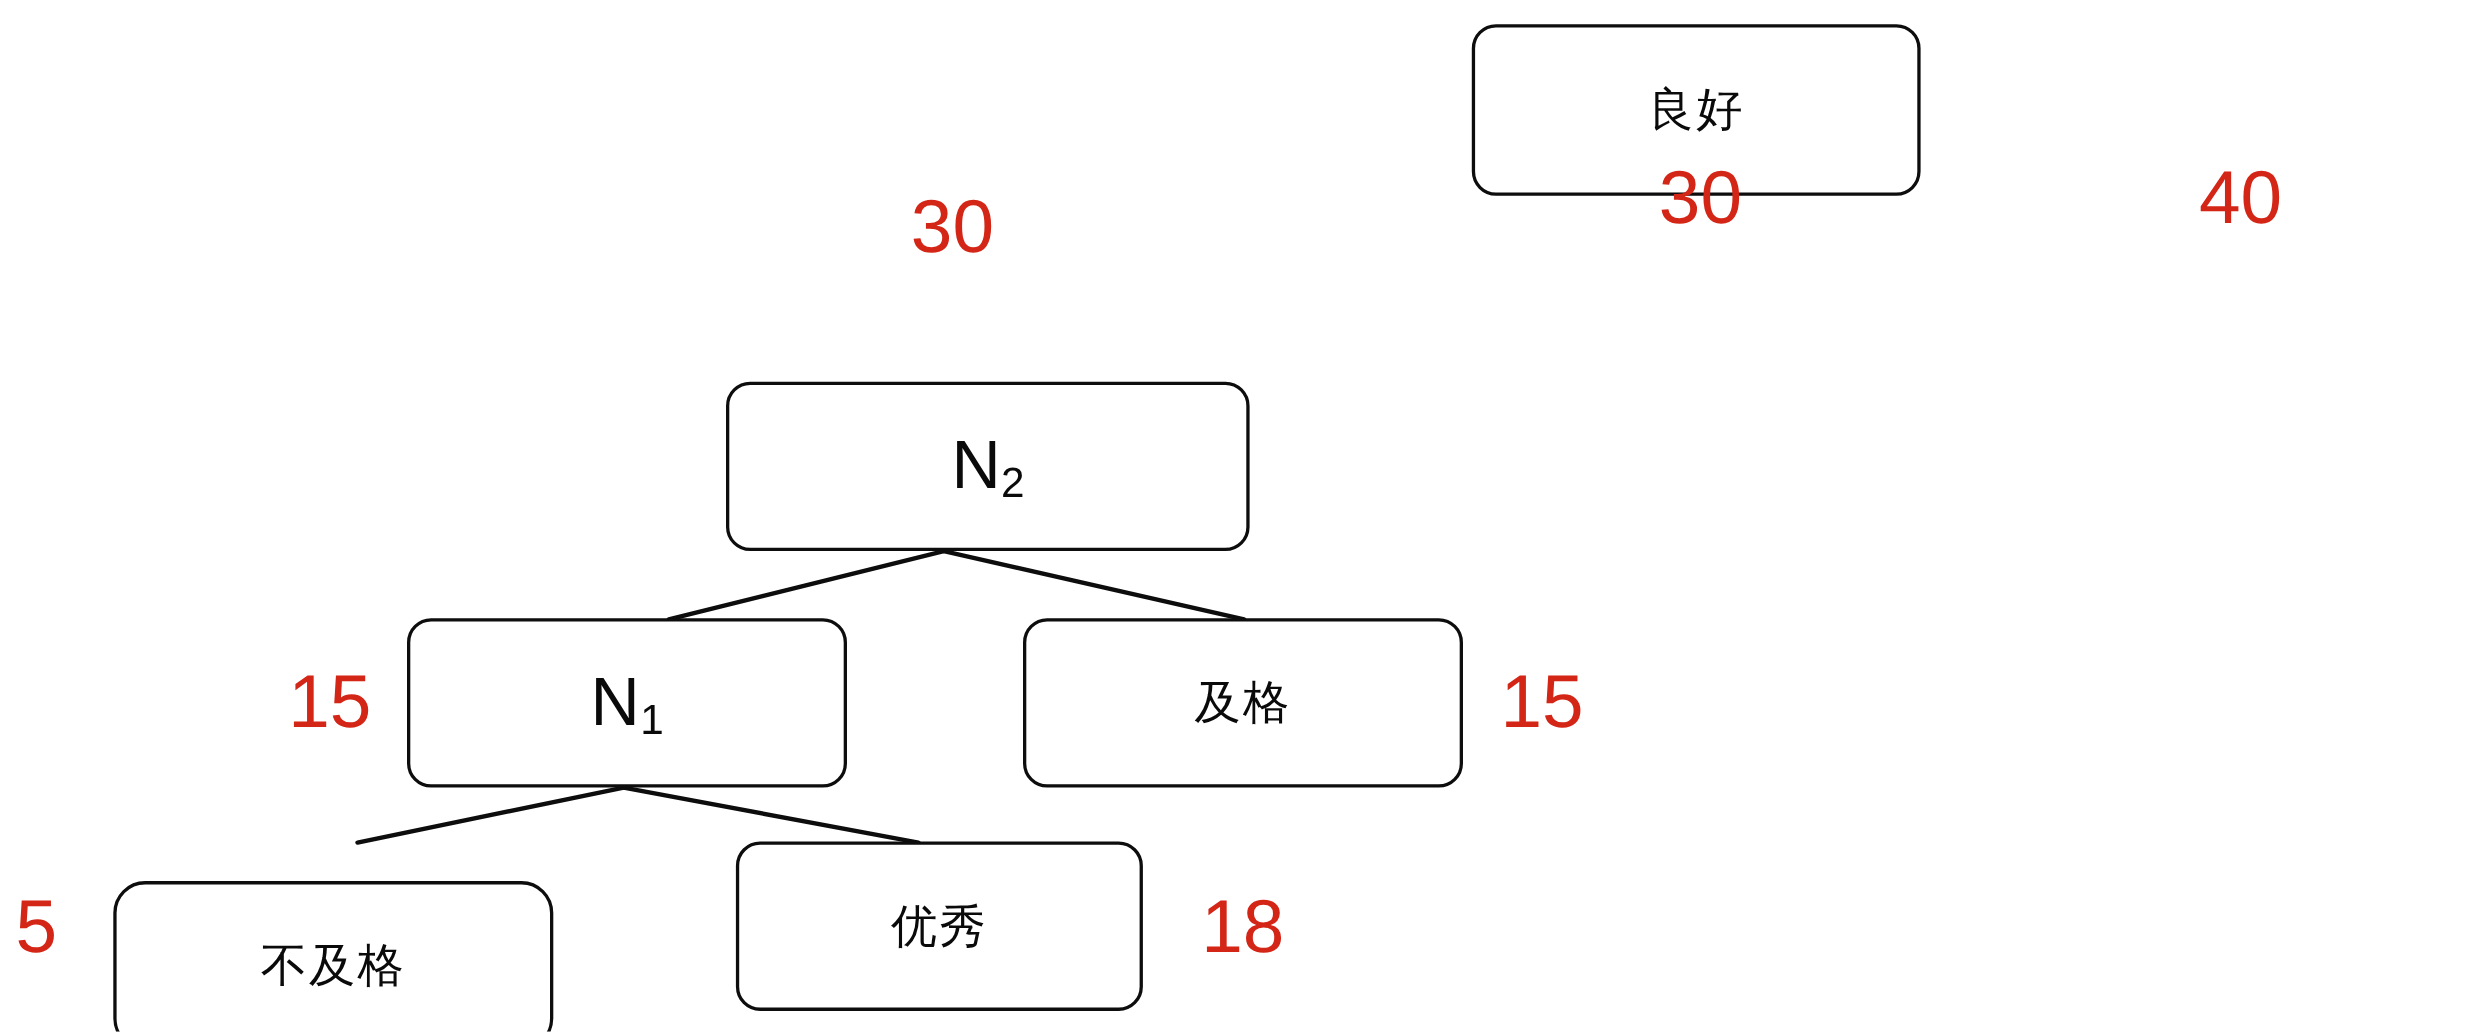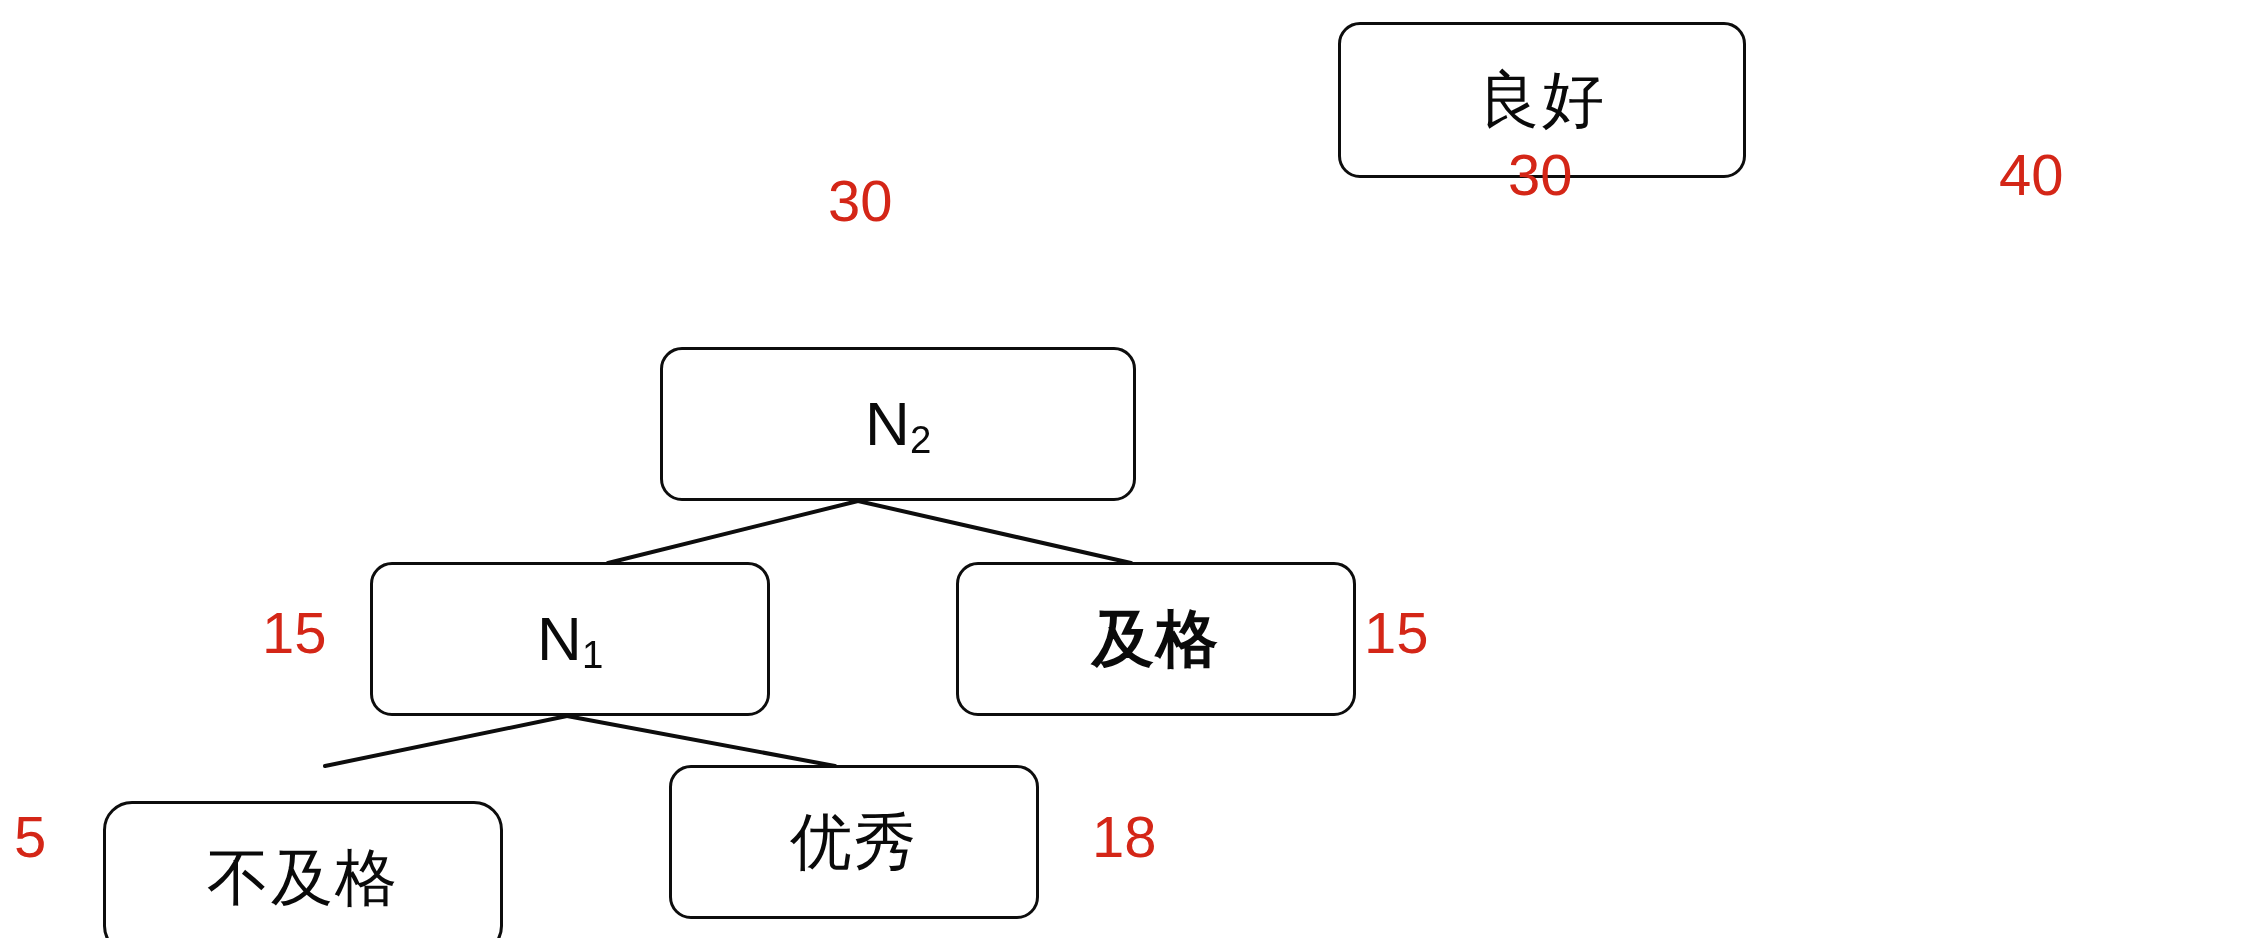--- a/index.html
+++ b/index.html
@@ -37,48 +37,48 @@
     justify-content: center;
     color: #0a0a0a;
     line-height: 1;
     z-index: 2;
   }
   .node-label {
     display: block;
     white-space: nowrap;
   }
   .node-cjk .node-label {
-    font-size: 62px;
+    font-size: 42px;
     letter-spacing: 2px;
   }
   .node-math .node-label {
     font-size: 62px;
     letter-spacing: 0px;
   }
   .node-math .node-label sub {
     font-size: 0.62em;
     vertical-align: baseline;
     position: relative;
     top: 0.22em;
     left: 0.01em;
   }
   .weight {
     position: absolute;
     color: #d42617;
-    font-size: 58px;
+    font-size: 68px;
     line-height: 1;
     white-space: nowrap;
     z-index: 3;
   }
   
   .n-liang   { left: 1338px; top: 22px;  width: 408px; height: 156px; }
   .n-zhong   { left: 1832px; top: 22px;  width: 404px; height: 156px; }
   .n-n2      { left: 660px;  top: 347px; width: 476px; height: 154px; }
   .n-n1      { left: 370px;  top: 562px; width: 400px; height: 154px; }
-  .n-jige    { left: 956px;  top: 562px; width: 400px; height: 154px; font-weight: bold; }
+  .n-jige    { left: 930px;  top: 562px; width: 400px; height: 154px; }
   .n-bujige  { left: 103px;  top: 801px; width: 400px; height: 154px; border-radius: 29px; }
   .n-youxiu  { left: 669px;  top: 765px; width: 370px; height: 154px; }
 
   .w-liang   { left: 1508px; top: 146px; }
   .w-zhong   { left: 1999px; top: 146px; }
   .w-n2      { left: 828px;  top: 172px; }
   .w-n1      { left: 262px;  top: 604px; }
   .w-jige    { left: 1364px; top: 604px; }
   .w-bujige  { left: 14px;   top: 808px; }
   .w-youxiu  { left: 1092px; top: 808px; }

